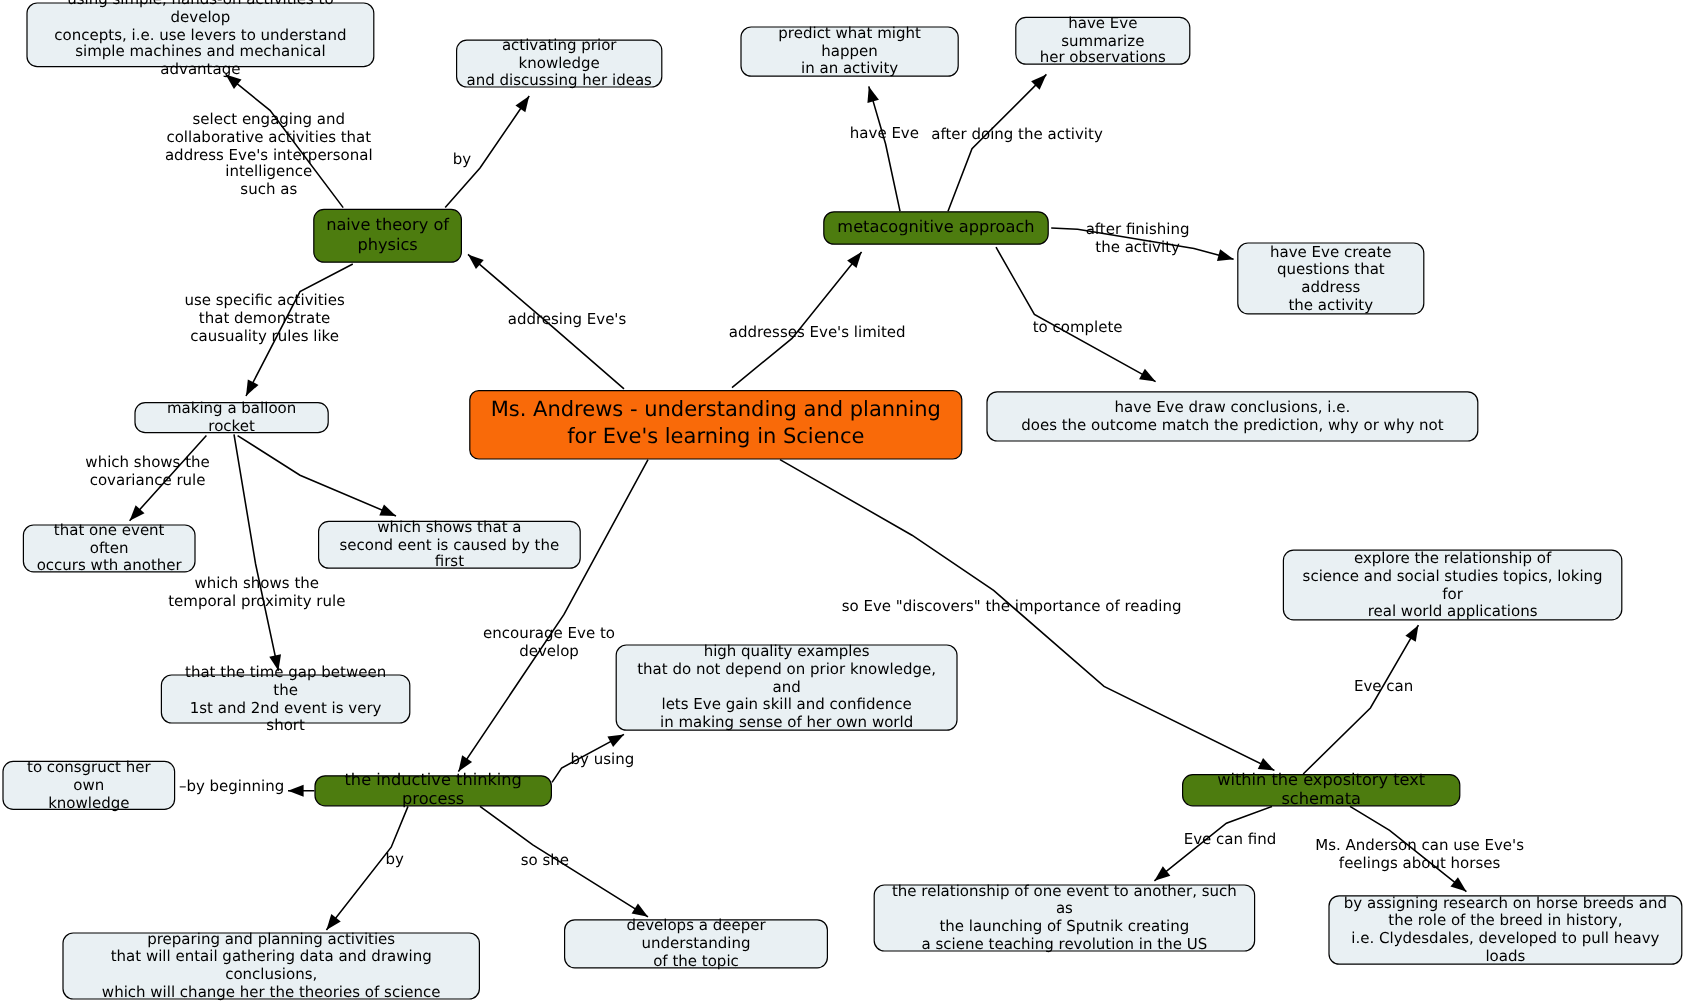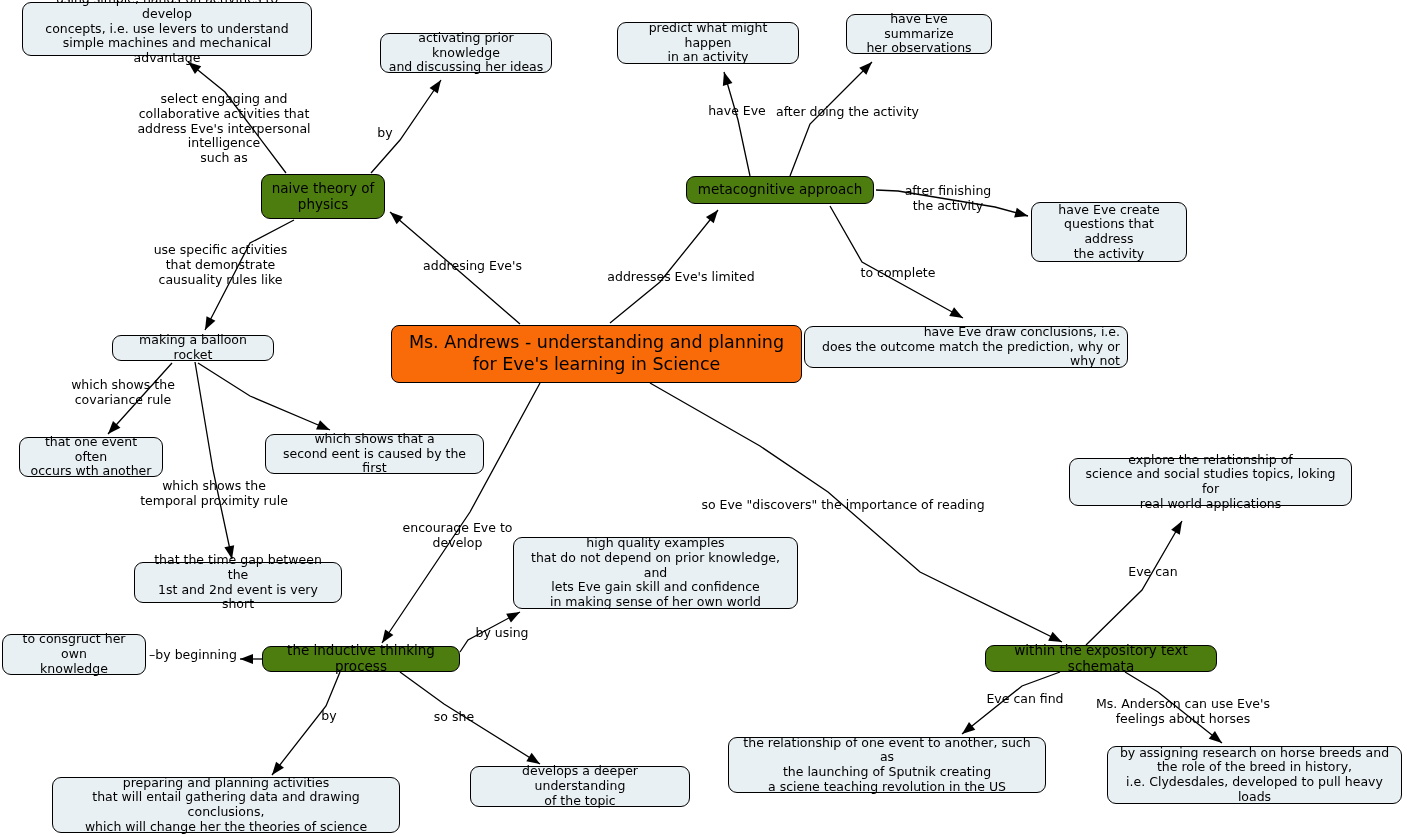--- a/index.html
+++ b/index.html
@@ -117,27 +117,27 @@
 her observations</div>
     <div class="node key" style="left: 261px; top: 174px; width: 124px; height: 45px;">naive theory of
 physics</div>
     <div class="node key" style="left: 686px; top: 176px; width: 188px; height: 28px;">metacognitive approach</div>
     <div class="node concept" style="left: 1031px; top: 202px; width: 156px; height: 60px;">have Eve create
 questions that address
 the activity</div>
     <div class="node root" style="left: 391px; top: 325px; width: 411px; height: 58px;">Ms. Andrews - understanding and planning
 for Eve's learning in Science</div>
     <div class="node concept" style="left: 112px; top: 335px; width: 162px; height: 26px;">making a balloon rocket</div>
-    <div class="node concept" style="left: 804px; top: 326px; width: 324px; height: 42px; text-align: right;">have Eve draw conclusions, i.e.
+    <div class="node concept" style="left: 822px; top: 326px; width: 410px; height: 42px;">have Eve draw conclusions, i.e.
 does the outcome match the prediction, why or why not</div>
     <div class="node concept" style="left: 19px; top: 437px; width: 144px; height: 40px;">that one event often
 occurs wth another</div>
     <div class="node concept" style="left: 265px; top: 434px; width: 219px; height: 40px;">which shows that a
 second eent is caused by the first</div>
-    <div class="node concept" style="left: 1069px; top: 458px; width: 283px; height: 48px;">explore the relationship of
+    <div class="node concept" style="left: 1069px; top: 458px; width: 283px; height: 59px;">explore the relationship of
 science and social studies topics, loking for
 real world applications</div>
     <div class="node concept" style="left: 134px; top: 562px; width: 208px; height: 41px;">that the time gap between the
 1st and 2nd event is very short</div>
     <div class="node concept" style="left: 513px; top: 537px; width: 285px; height: 72px;">high quality examples
 that do not depend on prior knowledge, and
 lets Eve gain skill and confidence
 in making sense of her own world</div>
     <div class="node concept" style="left: 2px; top: 634px; width: 144px; height: 41px;">to consgruct her own
 knowledge</div>

